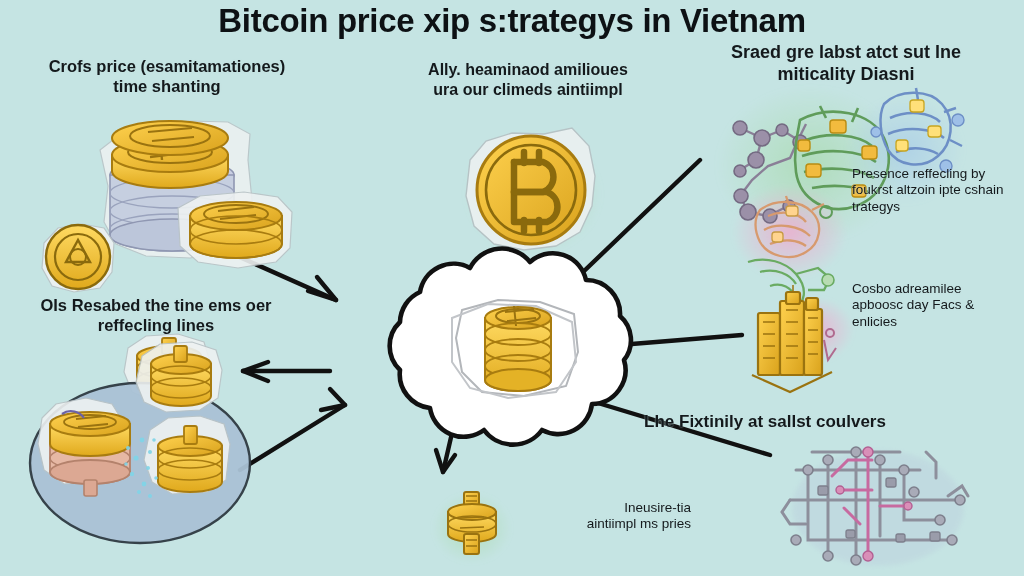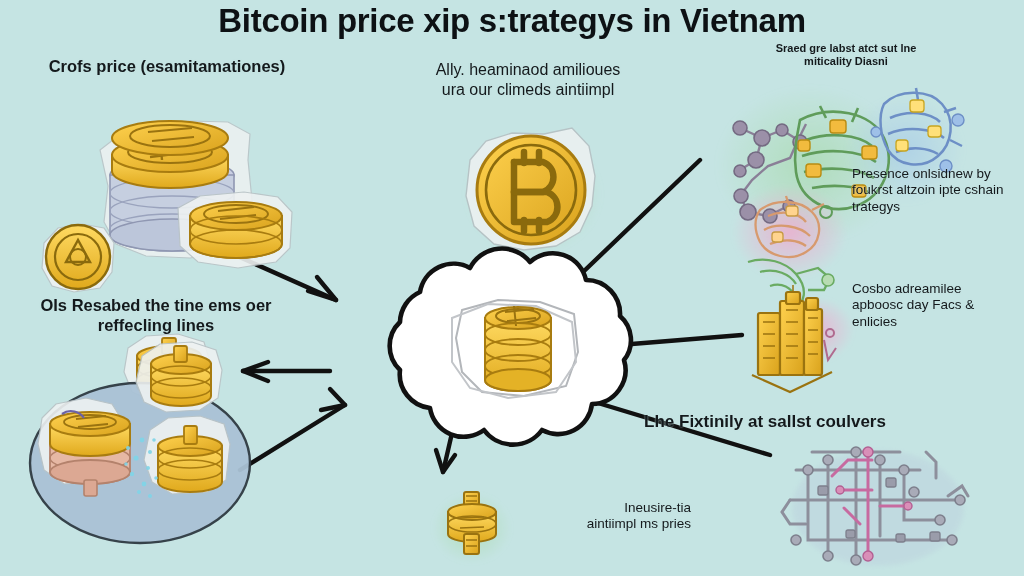--- a/index.html
+++ b/index.html
@@ -13,22 +13,22 @@
   svg#scene{position:absolute;left:0;top:0;width:1024px;height:576px;}
 
   .lbl{position:absolute;color:#14191c;font-weight:700;text-align:center;line-height:1.22;
        text-shadow:0 0 2px rgba(197,228,227,.9);}
   .lbl.left-al{text-align:left;}
   .title{position:absolute;left:0;top:2px;width:1024px;text-align:center;
          font-size:33px;font-weight:700;color:#0d1114;letter-spacing:-.3px;
          font-family:"Liberation Sans", sans-serif;}
 
   #t-topleft{left:8px;top:56px;width:318px;font-size:16.5px;}
-  #t-topmid{left:378px;top:60px;width:300px;font-size:16px;font-weight:400;}
-  #t-topright{left:690px;top:42px;width:312px;font-size:11px;font-weight:600;}
+  #t-topmid{left:378px;top:60px;width:300px;font-size:16px;font-weight:700;}
+  #t-topright{left:690px;top:42px;width:312px;font-size:18px;font-weight:600;}
   #t-midright1{left:852px;top:166px;width:172px;font-size:13.5px;font-weight:500;text-align:left;}
   #t-midright2{left:852px;top:281px;width:175px;font-size:13.5px;font-weight:500;text-align:left;}
   #t-midleft{left:8px;top:295px;width:296px;font-size:16.5px;}
   #t-botright{left:600px;top:412px;width:330px;font-size:17px;text-align:center;}
   #t-botmid{left:516px;top:500px;width:175px;font-size:13.5px;font-weight:500;text-align:right;}
   .lbl span{display:block;}
 </style>
 </head>
 <body>
 
@@ -407,34 +407,35 @@
       <ellipse cx="518" cy="350" rx="33" ry="11" fill="none" stroke="#a87c10" stroke-width="1.8"></ellipse>
       <ellipse cx="518" cy="366" rx="33" ry="11" fill="none" stroke="#a87c10" stroke-width="1.8"></ellipse>
       <ellipse cx="518" cy="380" rx="33" ry="11" fill="#e4b226" stroke="#a87c10" stroke-width="2"></ellipse>
     </g>
   </svg>
 
   <div class="title">Bitcoin price xip s:trategys in Vietnam</div>
 
   <div class="lbl" id="t-topleft">
     <span>Crofs price (esamitamationes)</span>
+    <span>time shanting</span>
   </div>
 
   <div class="lbl" id="t-topmid">
     <span>Ally. heaminaod amilioues</span>
     <span>ura our climeds aintiimpl</span>
   </div>
 
   <div class="lbl" id="t-topright">
     <span>Sraed gre labst atct sut lne</span>
     <span>miticality Diasni</span>
   </div>
 
   <div class="lbl left-al" id="t-midright1">
-    <span>Presence onlsidnew by</span>
+    <span>Presence reffecling by</span>
     <span>foukrst altzoin ipte cshain</span>
     <span>trategys</span>
   </div>
 
   <div class="lbl left-al" id="t-midright2">
     <span>Cosbo adreamilee</span>
     <span>apboosc day Facs &amp;</span>
     <span>enlicies</span>
   </div>
 

